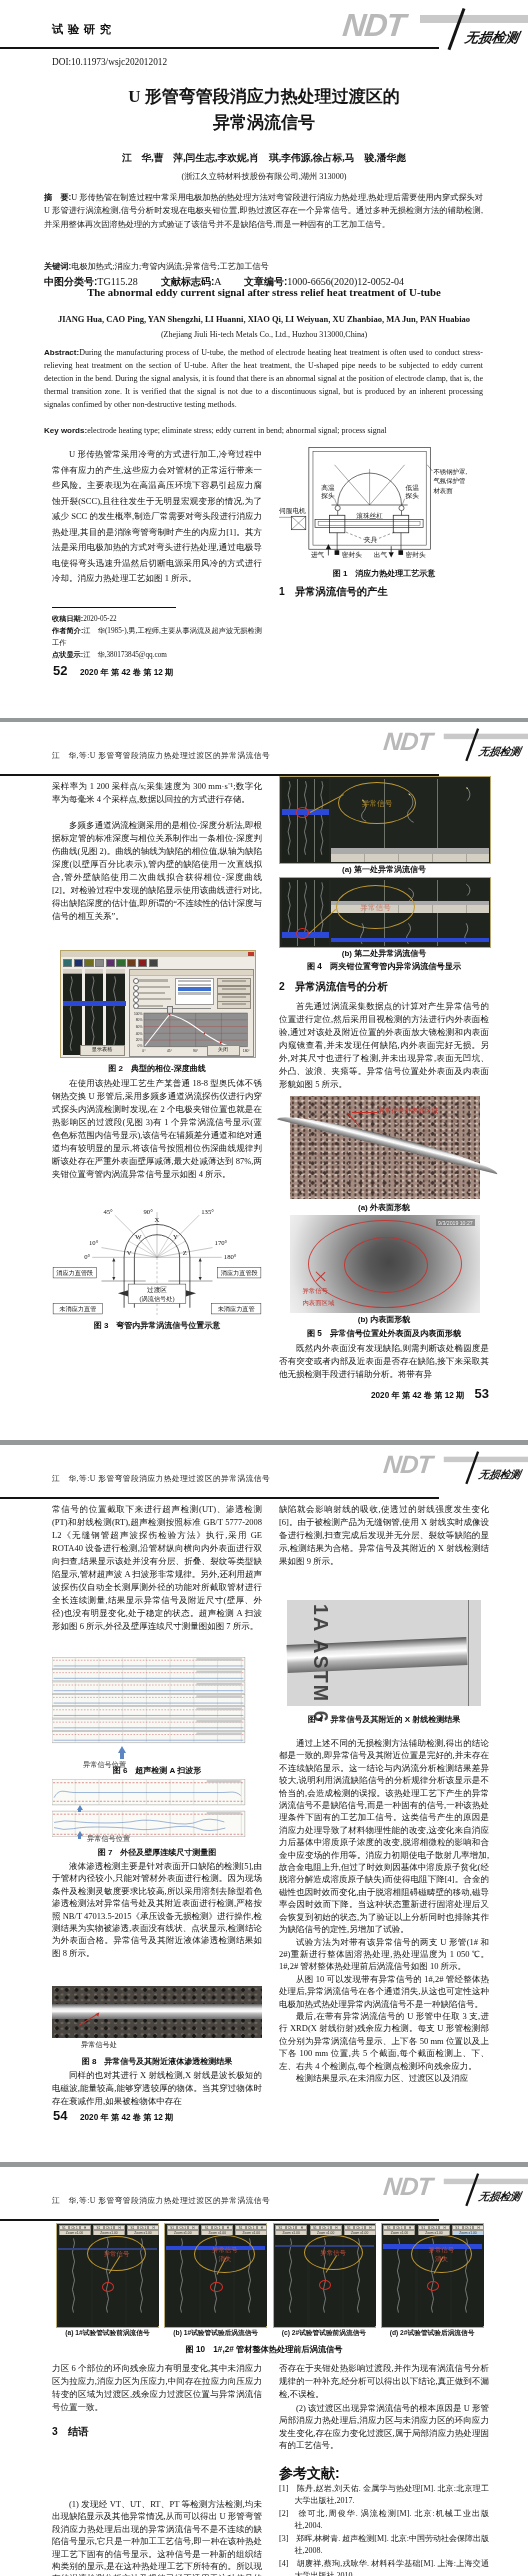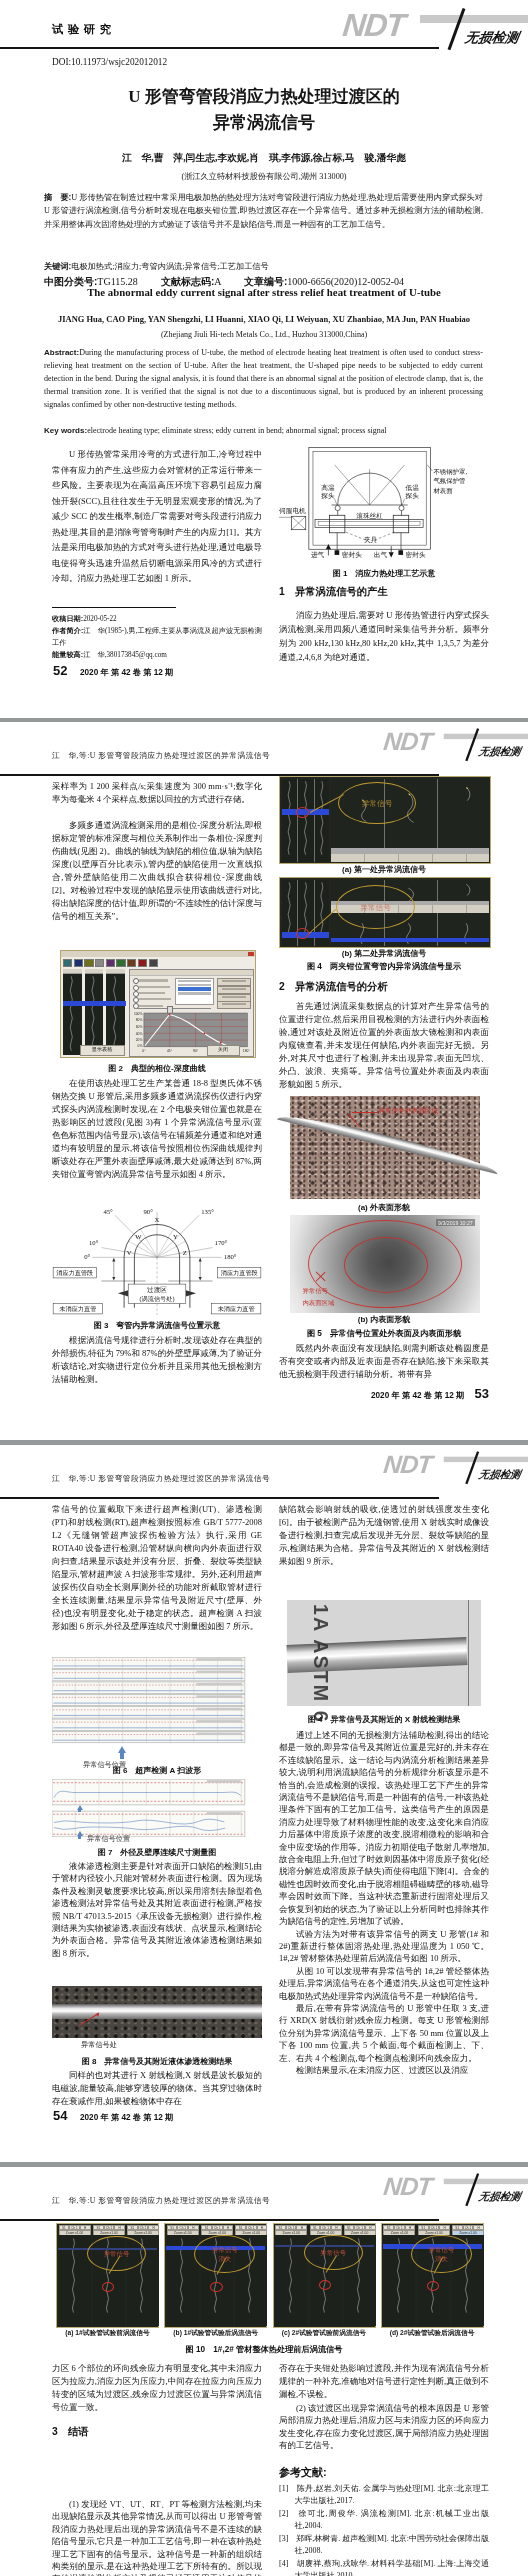--- a/index.html
+++ b/index.html
@@ -126,21 +126,21 @@
   <div class="abs ctr" style="top:330px;font-size:8px">(Zhejiang Jiuli Hi-tech Metals Co., Ltd., Huzhou 313000,China)</div>
   <p class="abs noind" style="left:44px;top:346px;width:439px;font-size:8px;line-height:13px;text-align:justify;margin:0"><span class="lbl">Abstract:</span><span>During the manufacturing process of U-tube, the method of electrode heating heat treatment is often used to conduct stress-relieving heat treatment on the section of U-tube. After the heat treatment, the U-shaped pipe needs to be subjected to eddy current detection in the bend. During the signal analysis, it is found that there is an abnormal signal at the position of electrode clamp, that is, the thermal transition zone. It is verified that the signal is not due to a discontinuous signal, but is produced by an inherent processing signalas confimed by other non-destructive testing methods.</span></p>
   <p class="abs noind" style="left:44px;top:426px;width:439px;font-size:8px;margin:0"><span class="lbl">Key words:</span><span>electrode heating type; eliminate stress; eddy current in bend; abnormal signal; process signal</span></p>
 
   <p class="abs colL body" style="top:447px;line-height:15.5px">U 形传热管常采用冷弯的方式进行加工,冷弯过程中常伴有应力的产生,这些应力会对管材的正常运行带来一些风险。主要表现为在高温高压环境下容易引起应力腐蚀开裂(SCC),且往往发生于无明显宏观变形的情况,为了减少 SCC 的发生概率,制造厂常需要对弯头段进行消应力热处理,其目的是消除弯管弯制时产生的内应力[1]。其方法是采用电极加热的方式对弯头进行热处理,通过电极导电使得弯头迅速升温然后切断电源采用风冷的方式进行冷却。消应力热处理工艺如图 1 所示。</p>
 
   <div class="fnrule" style="left:52px;top:607px"></div>
   <div class="abs colL fnblk" style="top:613px">
     <p><span class="lbl">收稿日期:</span><span>2020-05-22</span></p>
     <p><span class="lbl">作者简介:</span><span>江　华(1985-),男,工程师,主要从事涡流及超声波无损检测工作</span></p>
-    <p><span class="lbl">能量较高:</span><span>江　华,380173845@qq.com</span></p>
+    <p><span class="lbl">点状显示:</span><span>江　华,380173845@qq.com</span></p>
   </div>
   <div class="abs pno" style="left:53px;top:663px">52</div>
   <div class="abs iss" style="left:80px;top:667px">2020 年 第 42 卷 第 12 期</div>
 
   <svg class="abs" style="left:279px;top:444px" width="210" height="123" viewBox="0 0 408 238">
     <g stroke="#2a2a2a" fill="none" stroke-width="1.3">
       <rect x="58" y="6" width="236" height="198"></rect>
       <rect x="66" y="14" width="220" height="182" stroke-width="1"></rect>
       <path d="M114 118 A62 62 0 0 1 238 118"></path>
       <line x1="176" y1="48" x2="176" y2="118" stroke-width=".8"></line>
@@ -188,21 +188,20 @@
       <text x="300" y="94" font-size="12.5">材表面</text>
       <text x="62" y="220">进气</text>
       <text x="122" y="220">密封头</text>
       <text x="184" y="220">出气</text>
       <text x="246" y="220">密封头</text>
     </g>
   </svg>
   <div class="abs colR cap" style="top:568px">图 1　消应力热处理工艺示意</div>
 
   <div class="abs colR sec" style="top:585px">1　异常涡流信号的产生</div>
-  <p class="abs colR body" style="top:608px;line-height:14px">消应力热处理后,需要对 U 形传热管进行内穿式探头涡流检测,采用四频八通道同时采集信号并分析。频率分别为 200 kHz,130 kHz,80 kHz,20 kHz,其中 1,3,5,7 为差分通道,2,4,6,8 为绝对通道。</p>
 </div>
 <div class="pgdiv" style="top:718px"></div>
 
 <div class="page" id="pg2" style="top:722px;height:718px">
   <div class="rh">江　华,等:U 形管弯管段消应力热处理过渡区的异常涡流信号</div>
   <div class="ndt sm" style="top:7.2px">
     <div class="ndt-bar"></div>
     <div class="ndt-txt">NDT</div>
     <div class="ndt-slash"></div>
     <div class="ndt-cn">无损检测</div>
@@ -371,21 +370,20 @@
       <text x="258" y="91" text-anchor="middle">Z</text>
       <text x="44" y="130" text-anchor="middle" font-size="12">消应力直管段</text>
       <text x="364" y="130" text-anchor="middle" font-size="12">消应力直管段</text>
       <text x="204" y="164" text-anchor="middle" font-size="13">过渡区</text>
       <text x="204" y="180" text-anchor="middle" font-size="12">(涡流信号处)</text>
       <text x="50" y="200" text-anchor="middle" font-size="12">未消应力直管</text>
       <text x="358" y="200" text-anchor="middle" font-size="12">未消应力直管</text>
     </g>
   </svg>
   <div class="abs colL cap" style="top:598px">图 3　弯管内异常涡流信号位置示意</div>
-  <p class="abs colL body" style="top:612px">根据涡流信号规律进行分析时,发现该处存在典型的外部损伤,特征为 79%和 87%的外壁壁厚减薄,为了验证分析该结论,对实物进行定位分析并且采用其他无损检测方法辅助检测。</p>
 
   <div class="f4" style="left:279px;top:54px;height:86px">
     <div class="f4l">
       <div class="vdiv" style="left:15.5px"></div>
       <div class="vdiv" style="left:32px"></div>
       <svg width="47" height="82" viewBox="0 0 92 160">
           <g stroke="#ddd" fill="none" stroke-width=".9">
         <path d="M14 4 q4 9 0 18 t0 18 t0 18 t0 18 t0 18 t0 18 t0 18 t0 18"></path>
         <path d="M46 4 q4 9 0 18 t0 18 t0 18 t0 18 t0 18 t0 18 t0 18 t0 18"></path>
         <path d="M78 4 q4 9 0 18 t0 18 t0 18 t0 18 t0 18 t0 18 t0 18 t0 18"></path>
@@ -609,21 +607,21 @@
 
   <p class="abs colR body noind" style="top:58px">缺陷就会影响射线的吸收,使透过的射线强度发生变化[6]。由于被检测产品为无缝钢管,使用 X 射线实时成像设备进行检测,扫查完成后发现并无分层、裂纹等缺陷的显示,检测结果为合格。异常信号及其附近的 X 射线检测结果如图 9 所示。</p>
 
   <div class="abs" style="left:287px;top:155px;width:194px;height:106px;background:#d6d6d6">
     <div class="tube" style="position:absolute;left:0;top:41px;width:180px;height:28px;transform:rotate(-2.5deg)"></div>
     <div class="abs" style="right:12.4px;top:0;bottom:0;width:1px;background:#7a7a7a"></div>
     <div class="abs" style="left:45px;top:4.1px;font:700 19.6px 'Liberation Sans',sans-serif;color:rgba(45,45,45,.85);letter-spacing:2.1px;transform:rotate(90deg);transform-origin:left top;white-space:nowrap">1A ASTM 6</div>
   </div>
   <div class="abs colR cap" style="top:269px">图 4　异常信号及其附近的 X 射线检测结果</div>
 
-  <div class="abs colR lh24" style="top:284px">
+  <div class="abs colR lh24" style="top:292px">
     <p class="body lh24">通过上述不同的无损检测方法辅助检测,得出的结论都是一致的,即异常信号及其附近位置是完好的,并未存在不连续缺陷显示。这一结论与内涡流分析检测结果差异较大,说明利用涡流缺陷信号的分析规律分析该显示是不恰当的,会造成检测的误报。该热处理工艺下产生的异常涡流信号不是缺陷信号,而是一种固有的信号,一种该热处理条件下固有的工艺加工信号。这类信号产生的原因是消应力处理导致了材料物理性能的改变,这变化来自消应力后基体中溶质原子浓度的改变,脱溶相微粒的影响和合金中应变场的作用等。消应力初期使电子散射几率增加,故合金电阻上升,但过了时效则因基体中溶质原子贫化(经脱溶分解造成溶质原子缺失)而使得电阻下降[4]。合金的磁性也因时效而变化,由于脱溶相阻碍磁畴壁的移动,磁导率会因时效而下降。当这种状态重新进行固溶处理后又会恢复到初始的状态,为了验证以上分析同时也排除其作为缺陷信号的定性,另增加了试验。</p>
     <p class="body lh24">试验方法为对带有该异常信号的两支 U 形管(1# 和 2#)重新进行整体固溶热处理,热处理温度为 1 050 ℃。1#,2# 管材整体热处理前后涡流信号如图 10 所示。</p>
     <p class="body lh24">从图 10 可以发现带有异常信号的 1#,2# 管经整体热处理后,异常涡流信号在各个通道消失,从这也可定性这种电极加热式热处理异常内涡流信号不是一种缺陷信号。</p>
     <p class="body lh24">最后,在带有异常涡流信号的 U 形管中任取 3 支,进行 XRD(X 射线衍射)残余应力检测。每支 U 形管检测部位分别为异常涡流信号显示、上下各 50 mm 位置以及上下各 100 mm 位置,共 5 个截面,每个截面检测上、下、左、右共 4 个检测点,每个检测点检测环向残余应力。</p>
     <p class="body lh24">检测结果显示,在未消应力区、过渡区以及消应</p>
   </div>
 </div>
 <div class="pgdiv" style="top:2162px"></div>
 
 <div class="page" id="pg4" style="top:2167px;height:716px">
@@ -817,23 +815,23 @@
     <div class="f10cap">(b) 1#试验管试验后涡流信号</div>
     <div class="f10cap">(c) 2#试验管试验前涡流信号</div>
     <div class="f10cap">(d) 2#试验管试验后涡流信号</div>
   </div>
   <div class="abs ctr cap" style="top:177px;font-size:8.2px">图 10　1#,2# 管材整体热处理前后涡流信号</div>
 
   <p class="abs colL body noind" style="top:195px">力区 6 个部位的环向残余应力有明显变化,其中未消应力区为拉应力,消应力区为压应力,中间存在拉应力向压应力转变的区域为过渡区,残余应力过渡区位置与异常涡流信号位置一致。</p>
   <div class="abs colL sec" style="top:258px">3　结语</div>
   <p class="abs colL body lh24" style="top:331px">(1) 发现经 VT、UT、RT、PT 等检测方法检测,均未出现缺陷显示及其他异常情况,从而可以得出 U 形管弯管段消应力热处理后出现的异常涡流信号不是不连续的缺陷信号显示,它只是一种加工工艺信号,即一种在该种热处理工艺下固有的信号显示。这种信号是一种新的组织结构类别的显示,是在这种热处理工艺下所特有的。所以现有的涡流检测分析方法及规律已经不适用于这种信号的分析,需要在对生产工艺深入了解的基础上,进行大量的涡流及其他检测方法的试验研究,以探讨信号是</p>
 
-  <p class="abs colR body noind" style="top:195px">否存在于夹钳处热影响过渡段,并作为现有涡流信号分析规律的一种补充,准确地对信号进行定性判断,真正做到不漏检,不误检。</p>
+  <p class="abs colR body noind" style="top:195px">否存在于夹钳处热影响过渡段,并作为现有涡流信号分析规律的一种补充,经分析可以得出以下结论,真正做到不漏检,不误检。</p>
   <p class="abs colR body lh24" style="top:235px">(2) 该过渡区出现异常涡流信号的根本原因是 U 形管局部消应力热处理后,消应力区与未消应力区的环向应力发生变化,存在应力变化过渡区,属于局部消应力热处理固有的工艺信号。</p>
-  <div class="abs colR sec" style="top:298px;font-size:11px">参考文献:</div>
+  <div class="abs colR sec" style="top:298px;font-size:14px">参考文献:</div>
   <div class="abs colR refs" style="top:316px">
     <p>[1]　陈丹,赵岩,刘天佑. 金属学与热处理[M]. 北京:北京理工大学出版社,2017.</p>
     <p>[2]　徐可北,周俊华. 涡流检测[M]. 北京:机械工业出版社,2004.</p>
     <p>[3]　郑晖,林树青. 超声检测[M]. 北京:中国劳动社会保障出版社,2008.</p>
     <p>[4]　胡赓祥,蔡珣,戎咏华. 材料科学基础[M]. 上海:上海交通大学出版社,2010.</p>
 
   </div>
 
 </div>
 

